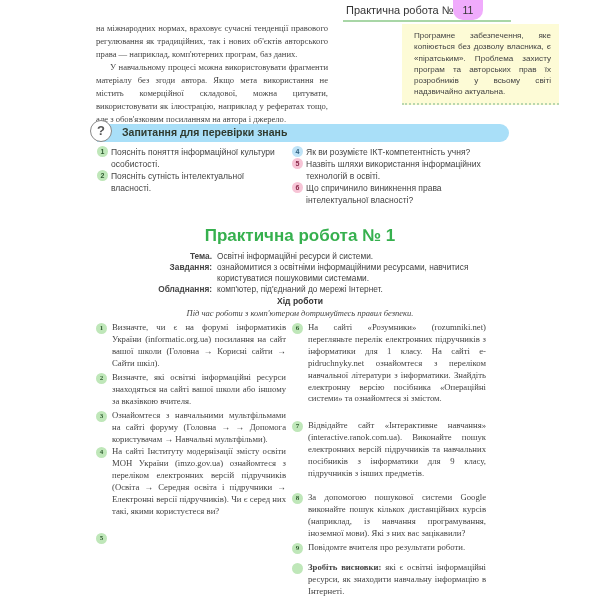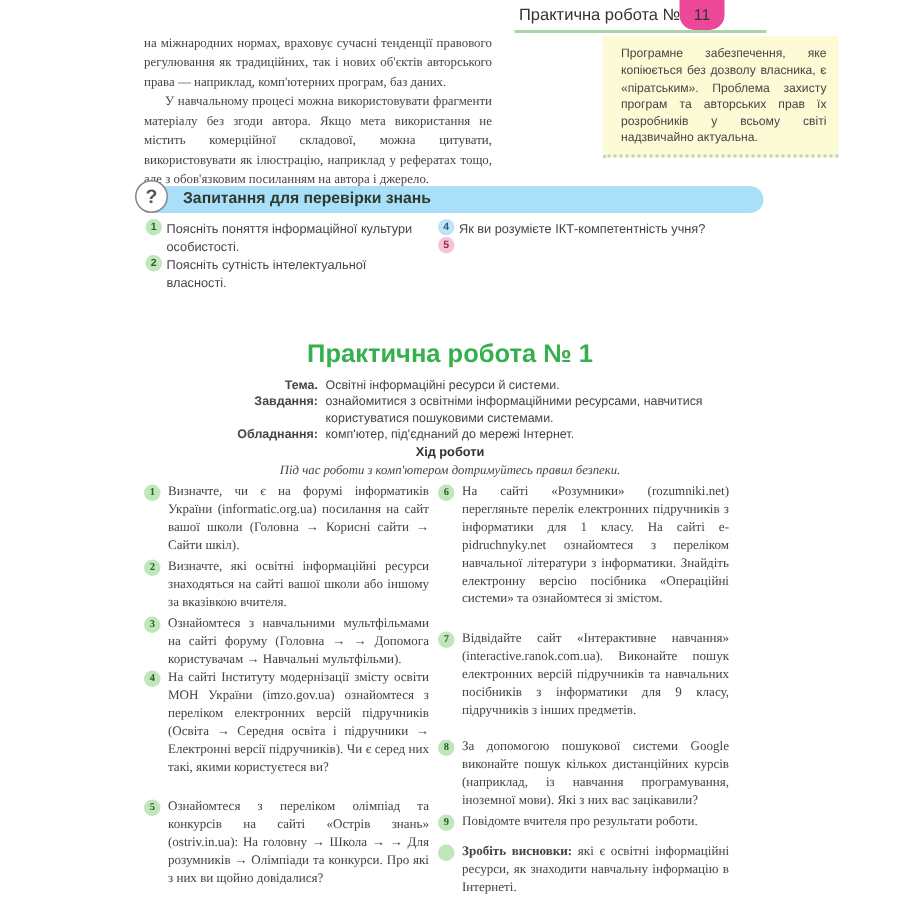--- a/index.html
+++ b/index.html
@@ -5,21 +5,21 @@
   html,body{margin:0;padding:0;background:#fff;}
   body{width:600px;height:600px;position:relative;overflow:hidden;font-family:"DejaVu Serif",serif;color:#3a3a3a;}
   .abs{position:absolute;}
   .serif{font-family:"Liberation Serif",serif;}
   .sans{font-family:"Liberation Sans",sans-serif;}
   .intro{left:96px;top:22px;width:232px;font-size:8.6px;line-height:13px;text-align:justify;color:#444;}
   .intro p{margin:0;}
   .intro p.indent{text-indent:14px;}
   .hdr{left:343px;top:0;width:168px;height:20px;border-bottom:2px solid #a8d6a6;}
   .hdr-title{left:346px;top:4px;font-size:11px;color:#333;}
-  .page-num{left:453px;top:0;width:30px;height:20px;border-radius:0 0 10px 10px;background:#ec4899;font-size:10.5px;color:#333;text-align:center;line-height:20px;}
+  .page-num{left:453px;top:0;width:30px;height:20px;border-radius:0 0 10px 10px;background:#f0abfc;font-size:10.5px;color:#333;text-align:center;line-height:20px;}
   .note{left:354px;top:24px;width:157px;height:76px;background:#fdfbd6;border-bottom:2px dotted #b9d7b0;padding:3px 0 0 0;margin-left:48px;}
   .note-text{margin:3px 8px 0 12px;font-size:8.1px;line-height:11.3px;color:#444;text-align:justify;}
   .q-bar{left:97px;top:124px;width:412px;height:18px;background:#a9dff8;border-radius:0 10px 10px 0;}
   .q-icon{left:90px;top:120px;width:20px;height:20px;border:1.5px solid #888;border-radius:50%;background:#fff;font-size:13px;font-weight:bold;text-align:center;line-height:20px;color:#555;}
   .q-title{left:122px;top:126px;font-size:10.5px;font-weight:bold;color:#2f3a2f;}
   .qlist{font-size:8.5px;line-height:12px;color:#444;}
   .qitem{position:absolute;padding-left:14px;}
   .badge{position:absolute;left:0;top:0;width:11px;height:11px;border-radius:50%;font-size:7px;line-height:11px;text-align:center;font-weight:bold;color:#2f5a2f;}
   .b-green{background:#bfe7b9;}
   .b-blue{background:#bfe3f7;color:#2a5a7a;}
@@ -65,20 +65,25 @@
   </div>
 </div>
 
 <div class="abs qlist sans" style="left:292px;top:146px;width:200px;height:70px;">
   <div class="qitem" style="top:0;width:186px;">
     <span class="badge b-blue">4</span>
     <span>Як ви розумієте ІКТ-компетентність учня?</span>
   </div>
   <div class="qitem" style="top:12px;width:186px;">
     <span class="badge b-pink">5</span>
+    <span>Назвіть шляхи використання інформаційних технологій в освіті.</span>
+  </div>
+  <div class="qitem" style="top:36px;width:186px;">
+    <span class="badge b-pink">6</span>
+    <span>Що спричинило виникнення права інтелектуальної власності?</span>
   </div>
 </div>
 
 <div class="abs pw-title sans">Практична робота № 1</div>
 
 <div class="abs meta sans" style="left:0;top:251px;width:600px;height:44px;">
   <span class="meta-label" style="left:102px;top:0;">Тема.</span>
   <span class="meta-val" style="left:217px;top:0;width:290px;">Освітні інформаційні ресурси й системи.</span>
   <span class="meta-label" style="left:102px;top:11px;">Завдання:</span>
   <span class="meta-val" style="left:217px;top:11px;width:290px;">ознайомитися з освітніми інформаційними ресурсами, навчитися користуватися пошуковими системами.</span>
@@ -101,21 +106,20 @@
   <div class="task" style="top:88px;width:174px;">
     <span class="badge b-green">3</span>
     <span>Ознайомтеся з навчальними мультфільмами на сайті форуму (Головна → → Допомога користувачам → Навчальні мультфільми).</span>
   </div>
   <div class="task" style="top:124px;width:174px;">
     <span class="badge b-green">4</span>
     <span>На сайті Інституту модернізації змісту освіти МОН України (imzo.gov.ua) ознайомтеся з переліком електронних версій підручників (Освіта → Середня освіта і підручники → Електронні версії підручників). Чи є серед них такі, якими користуєтеся ви?</span>
   </div>
   <div class="task" style="top:210px;width:174px;">
     <span class="badge b-green">5</span>
-    <span>Ознайомтеся з переліком олімпіад та конкурсів на сайті «Острів знань» (ostriv.in.ua): На головну → Школа → → Для розумників → Олімпіади та конкурси. Про які з них ви щойно довідалися?</span>
   </div>
 </div>
 
 <div class="abs tasks serif" style="left:292px;top:322px;width:196px;height:278px;">
   <div class="task" style="top:0;width:178px;">
     <span class="badge b-green">6</span>
     <span>На сайті «Розумники» (rozumniki.net) перегляньте перелік електронних підручників з інформатики для 1 класу. На сайті e-pidruchnyky.net ознайомтеся з переліком навчальної літератури з інформатики. Знайдіть електронну версію посібника «Операційні системи» та ознайомтеся зі змістом.</span>
   </div>
   <div class="task" style="top:98px;width:178px;">
     <span class="badge b-green">7</span>

